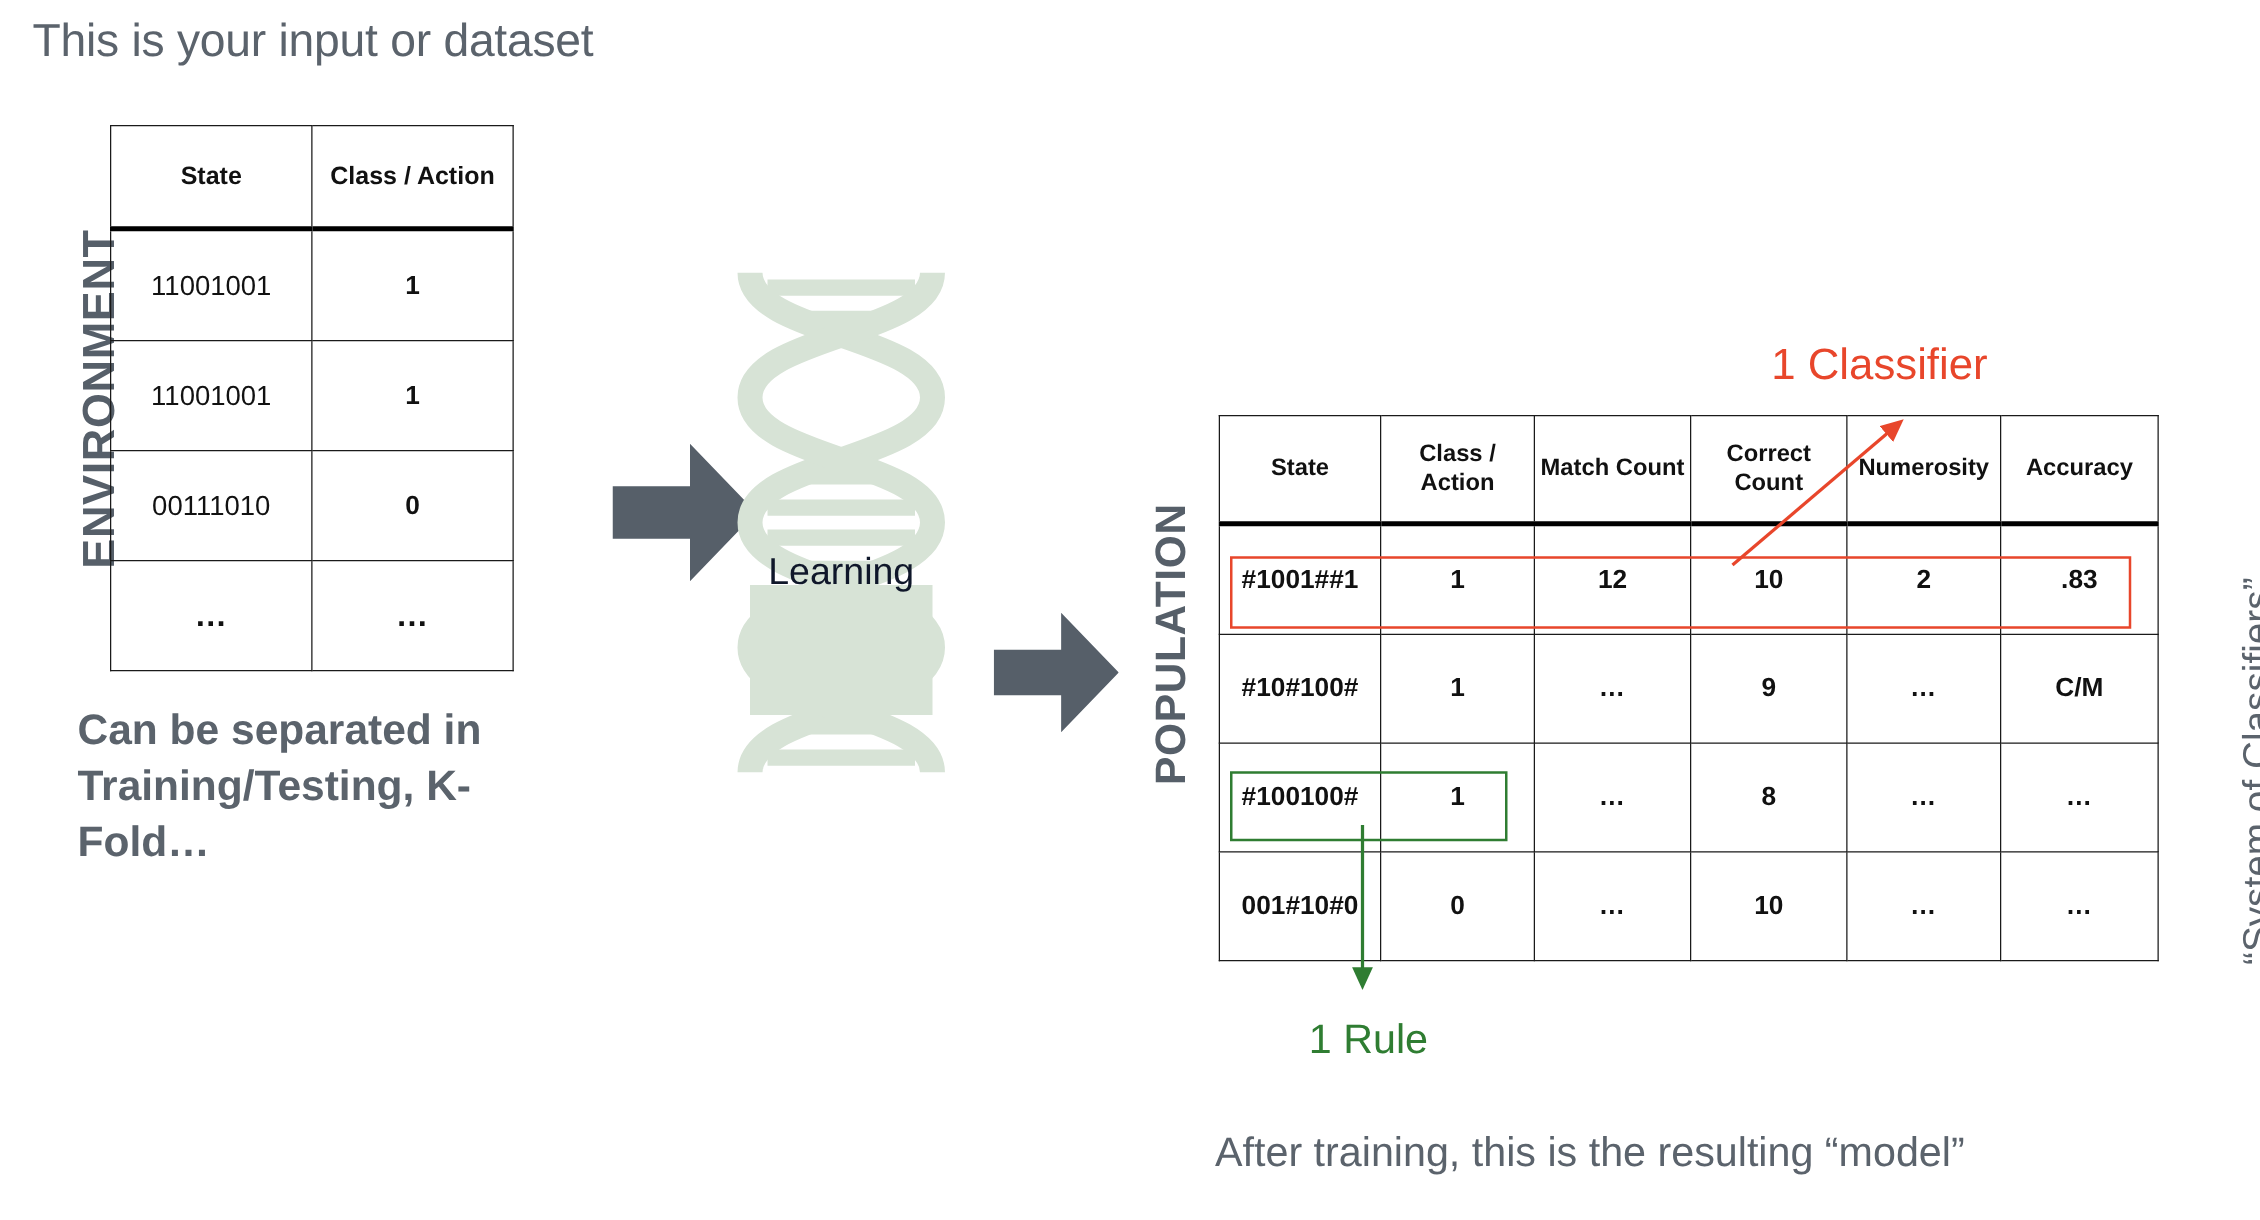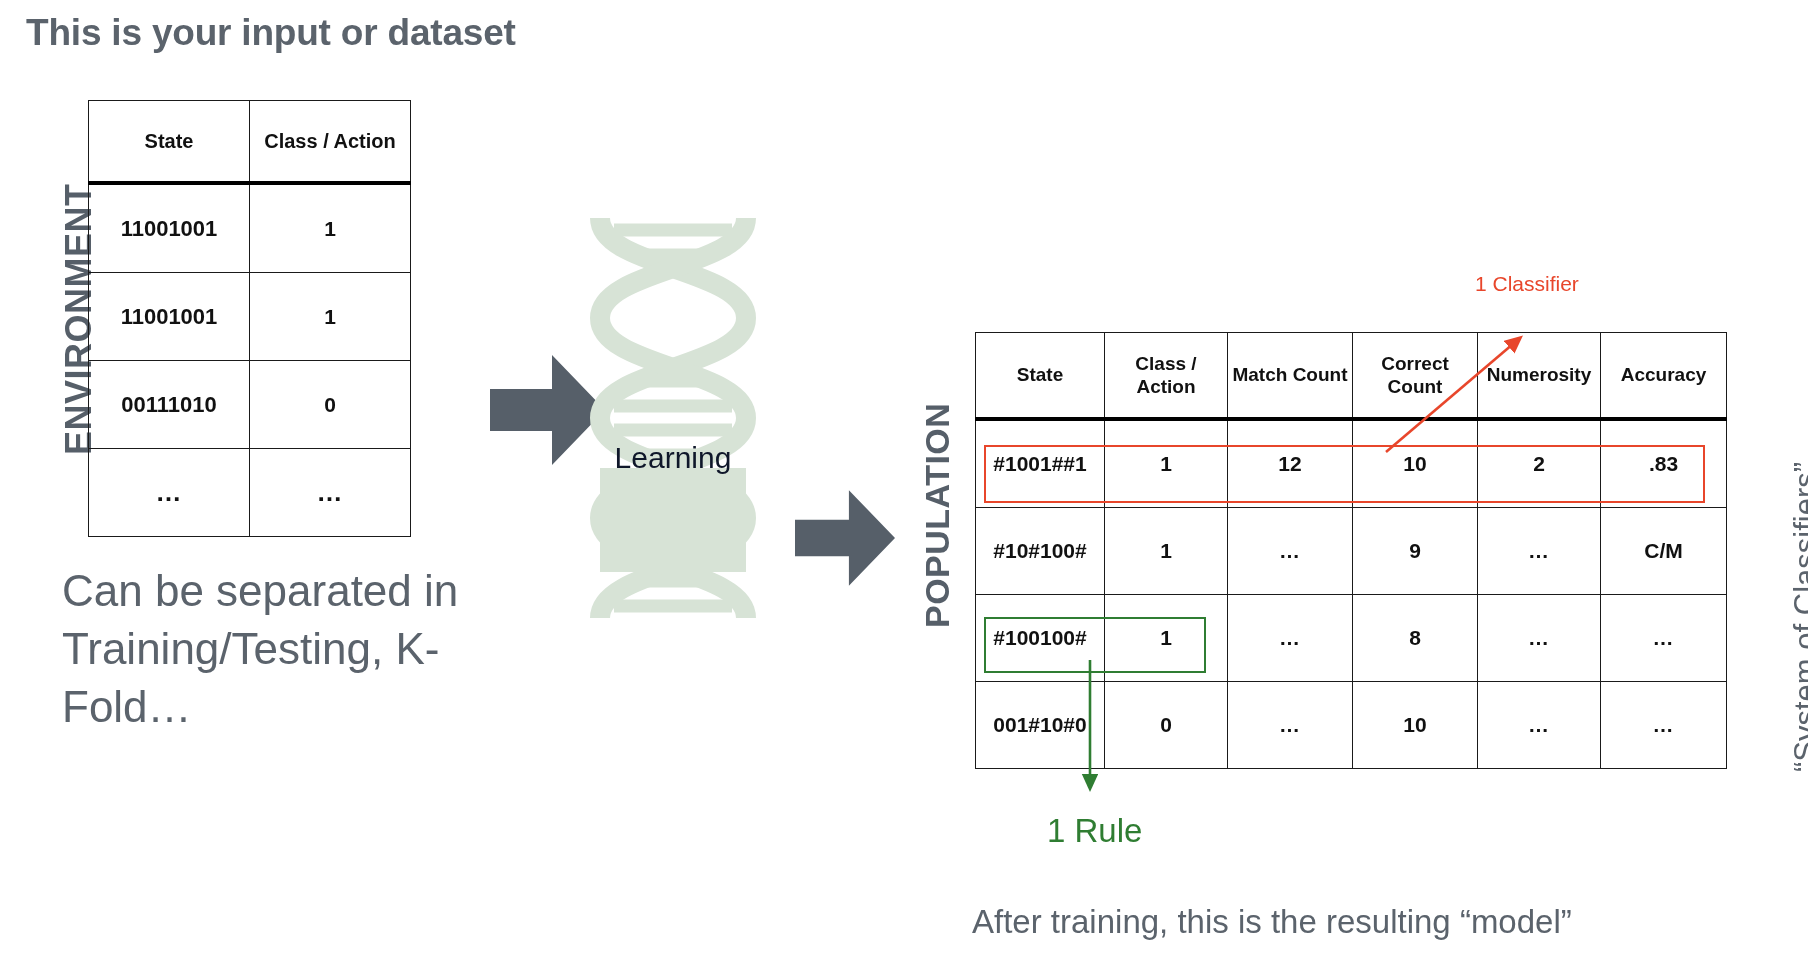--- a/index.html
+++ b/index.html
@@ -15,21 +15,21 @@
     overflow: hidden;
     color: #565d66;
   }
   .abs { position: absolute; }
 
   
   #headline {
     left: 26px;
     top: 12px;
     font-size: 37px;
-    font-weight: 700;
+    font-weight: 400;
     color: #5b636c;
     letter-spacing: -0.2px;
     white-space: nowrap;
   }
 
   
   .vlabel {
     font-weight: bold;
     color: #565f69;
     letter-spacing: 0.5px;
@@ -82,40 +82,41 @@
     left: 88px;
     top: 100px;
   }
   #env-table th {
     font-size: 20px;
     height: 80px;
   }
   #env-table td {
     font-size: 22px;
     height: 87px;
-    font-weight: 700;
+    font-weight: 400;
   }
   #env-table td.cls {
     font-weight: bold;
     font-size: 21px;
   }
   #env-table td.dots, #env-table td.cls.dots {
     font-weight: bold;
     font-size: 26px;
     letter-spacing: 1px;
   }
 
   
   #env-caption {
     left: 62px;
     top: 562px;
     width: 400px;
-    font-size: 44px;
+    font-size: 34px;
     line-height: 1.32;
     color: #5b636c;
+    font-weight: bold;
   }
 
   
   #dna {
     left: 578px;
     top: 218px;
     width: 190px;
     height: 400px;
   }
   #dna-text {
@@ -169,23 +170,23 @@
   #rule-box {
     left: 984px;
     top: 617px;
     width: 222px;
     height: 56px;
     border: 2.2px solid #2f7d32;
     box-sizing: border-box;
     pointer-events: none;
   }
   #classifier-label {
-    left: 1475px;
+    left: 1417px;
     top: 272px;
-    font-size: 21px;
+    font-size: 35px;
     color: #e8462b;
     white-space: nowrap;
   }
   #rule-label {
     left: 1047px;
     top: 812px;
     font-size: 33px;
     color: #2f7d32;
     white-space: nowrap;
   }

